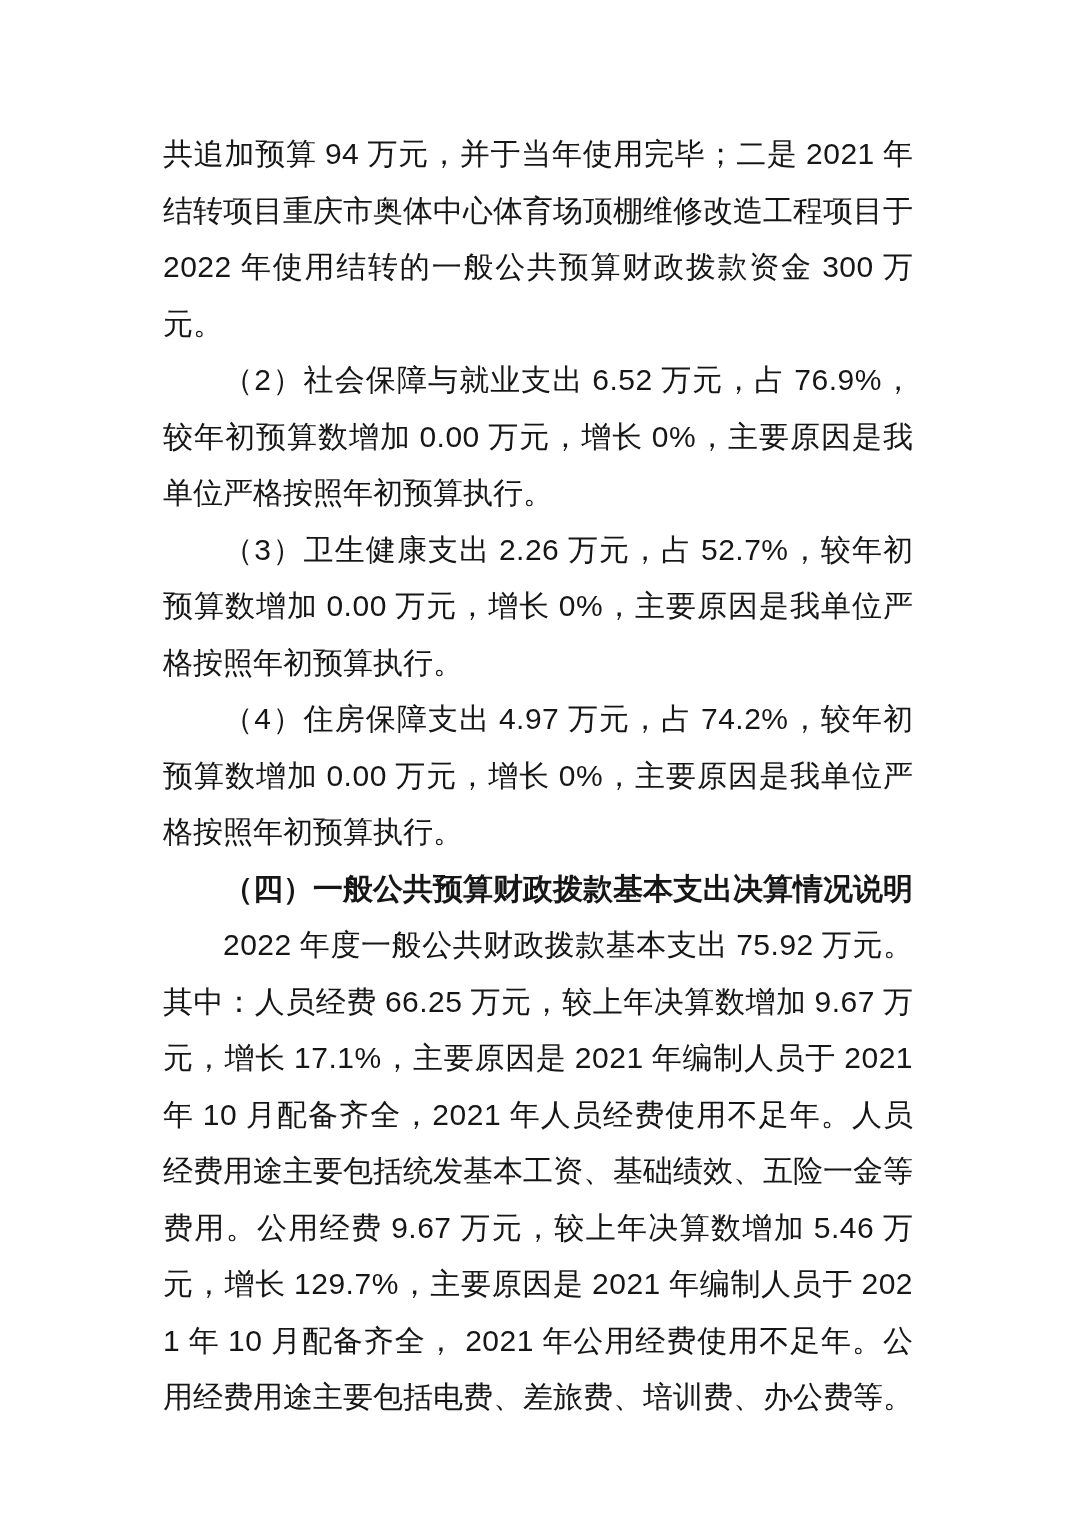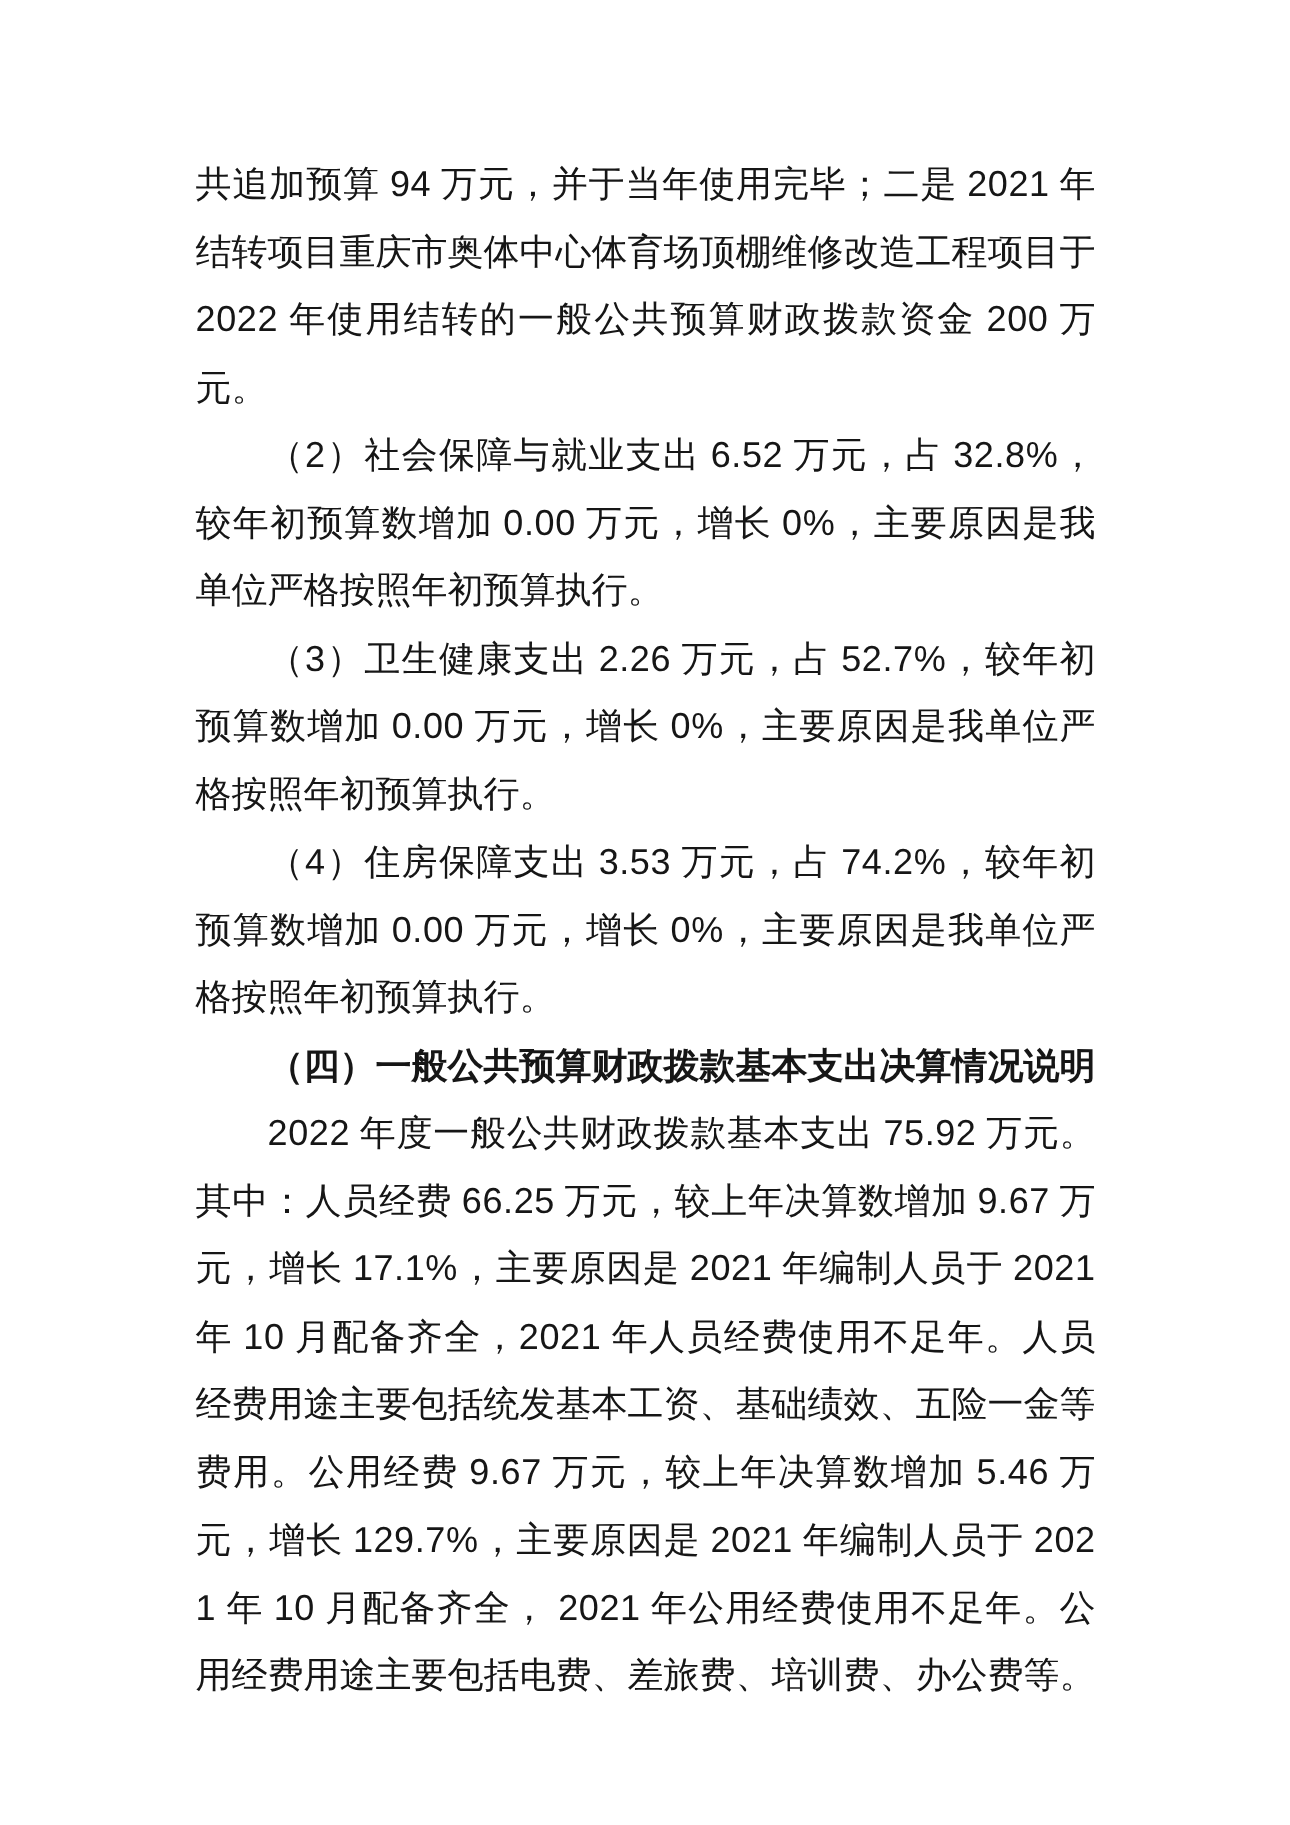--- a/index.html
+++ b/index.html
@@ -42,26 +42,26 @@
     font-family: Liberation Sans, sans-serif;
     letter-spacing: 0.5px;
   }
 </style>
 </head>
 <body>
 
 <div class="page">
   <div class="doc-body">
 
-    <p class="para no-indent">共追加预算 <span class="latin">94</span> 万元，并于当年使用完毕；二是 <span class="latin">2021</span> 年结转项目重庆市奥体中心体育场顶棚维修改造工程项目于 <span class="latin">2022</span> 年使用结转的一般公共预算财政拨款资金 <span class="latin">200</span> 万元。</p>
+    <p class="para no-indent">共追加预算 <span class="latin">94</span> 万元，并于当年使用完毕；二是 <span class="latin">2021</span> 年结转项目重庆市奥体中心体育场顶棚维修改造工程项目于 <span class="latin">2022</span> 年使用结转的一般公共预算财政拨款资金 <span class="latin">300</span> 万元。</p>
 
-    <p class="para">（<span class="latin">2</span>）社会保障与就业支出 <span class="latin">6.52</span> 万元，占 <span class="latin">32.8%</span>，较年初预算数增加 <span class="latin">0.00</span> 万元，增长 <span class="latin">0%</span>，主要原因是我单位严格按照年初预算执行。</p>
+    <p class="para">（<span class="latin">2</span>）社会保障与就业支出 <span class="latin">6.52</span> 万元，占 <span class="latin">76.9%</span>，较年初预算数增加 <span class="latin">0.00</span> 万元，增长 <span class="latin">0%</span>，主要原因是我单位严格按照年初预算执行。</p>
 
     <p class="para">（<span class="latin">3</span>）卫生健康支出 <span class="latin">2.26</span> 万元，占 <span class="latin">52.7%</span>，较年初预算数增加 <span class="latin">0.00</span> 万元，增长 <span class="latin">0%</span>，主要原因是我单位严格按照年初预算执行。</p>
 
-    <p class="para">（<span class="latin">4</span>）住房保障支出 <span class="latin">3.53</span> 万元，占 <span class="latin">74.2%</span>，较年初预算数增加 <span class="latin">0.00</span> 万元，增长 <span class="latin">0%</span>，主要原因是我单位严格按照年初预算执行。</p>
+    <p class="para">（<span class="latin">4</span>）住房保障支出 <span class="latin">4.97</span> 万元，占 <span class="latin">74.2%</span>，较年初预算数增加 <span class="latin">0.00</span> 万元，增长 <span class="latin">0%</span>，主要原因是我单位严格按照年初预算执行。</p>
 
     <p class="para bold">（四）一般公共预算财政拨款基本支出决算情况说明</p>
 
     <p class="para"><span class="latin">2022</span> 年度一般公共财政拨款基本支出 <span class="latin">75.92</span> 万元。其中：人员经费 <span class="latin">66.25</span> 万元，较上年决算数增加 <span class="latin">9.67</span> 万元，增长 <span class="latin">17.1%</span>，主要原因是 <span class="latin">2021</span> 年编制人员于 <span class="latin">2021</span> 年 <span class="latin">10</span> 月配备齐全，<span class="latin">2021</span> 年人员经费使用不足年。人员经费用途主要包括统发基本工资、基础绩效、五险一金等费用。公用经费 <span class="latin">9.67</span> 万元，较上年决算数增加 <span class="latin">5.46</span> 万元，增长 <span class="latin">129.7%</span>，主要原因是 <span class="latin">2021</span> 年编制人员于 <span class="latin">2021</span> 年 <span class="latin">10</span> 月配备齐全， <span class="latin">2021</span> 年公用经费使用不足年。公用经费用途主要包括电费、差旅费、培训费、办公费等。</p>
 
   </div>
 </div>
 
 </body></html>

